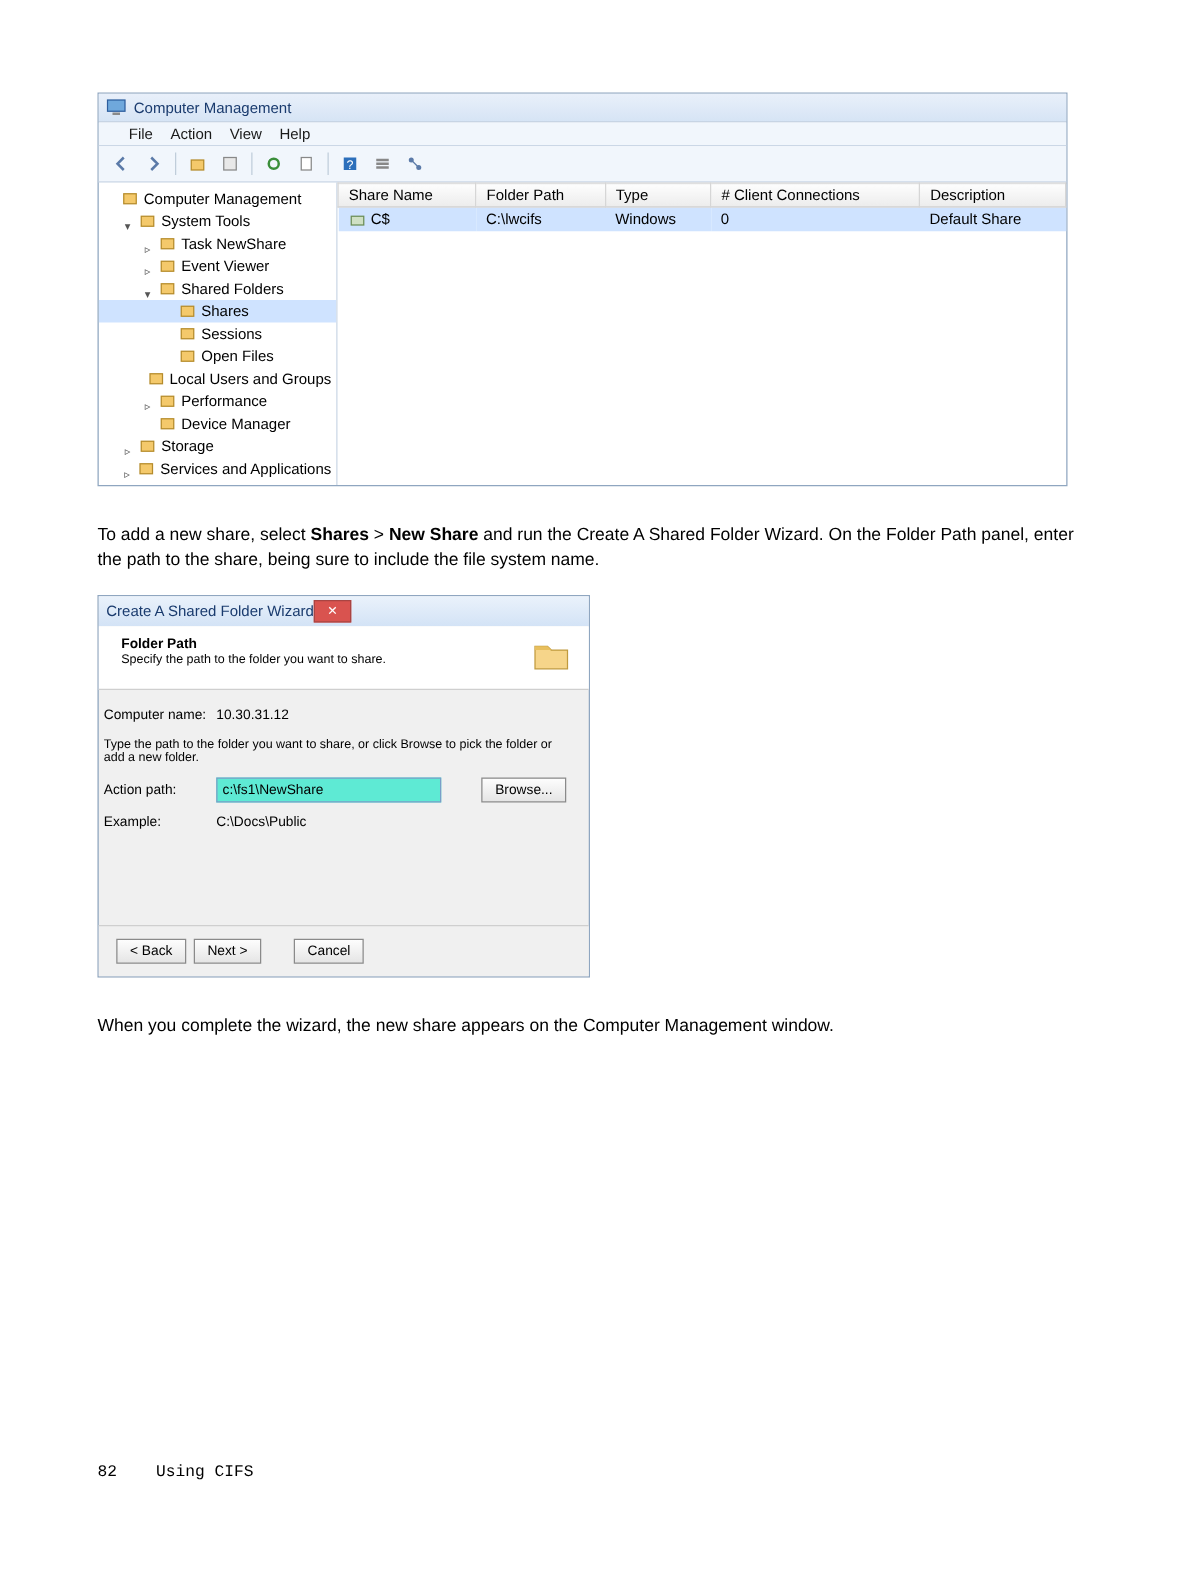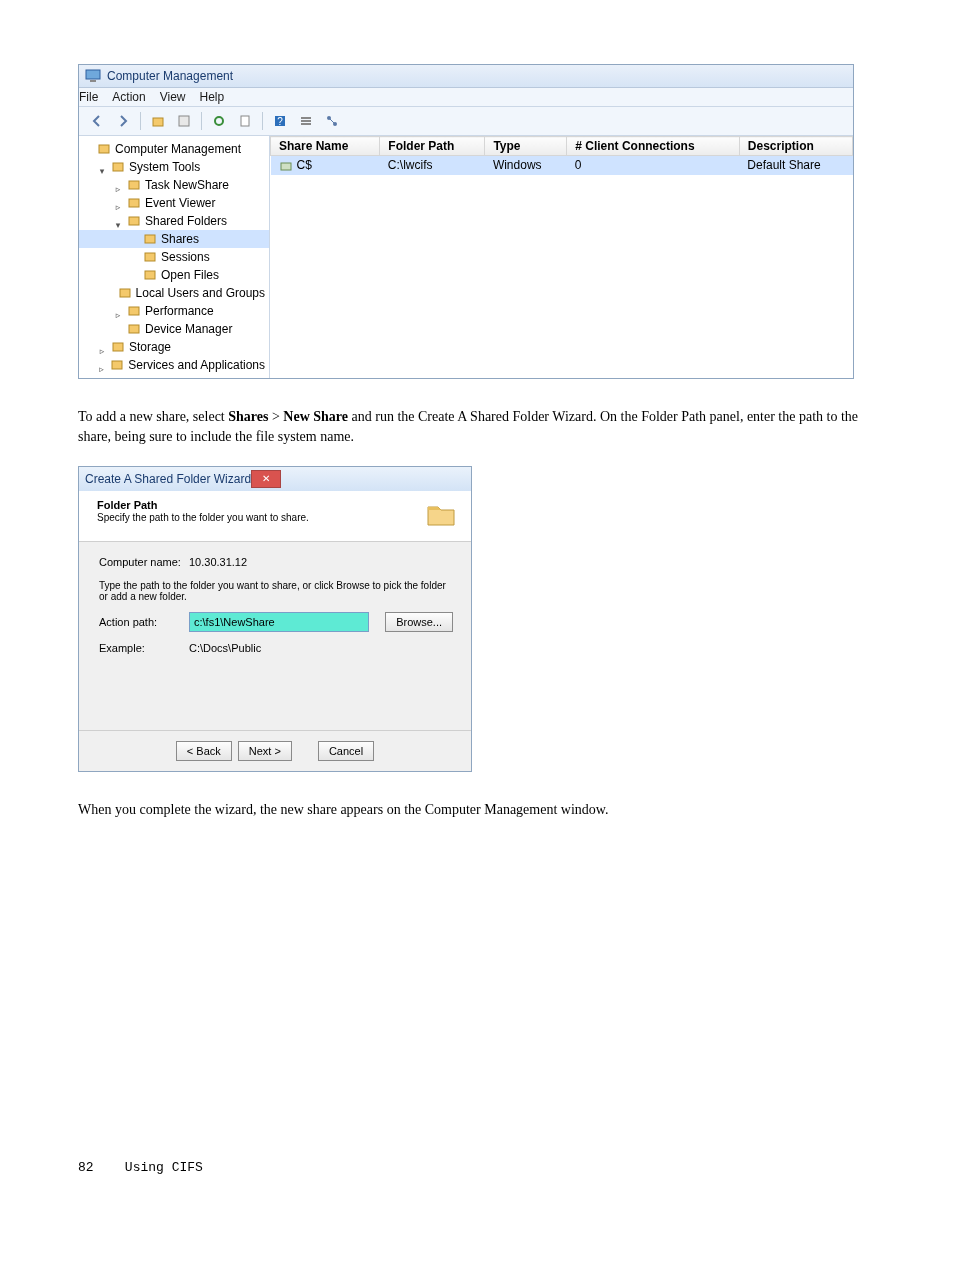--- a/index.html
+++ b/index.html
@@ -1,57 +1,57 @@
 <!DOCTYPE html>
 <html><head>
 <meta charset="utf-8">
 <style>
   body{margin:0;background:#fff;font-family:"Segoe UI",Tahoma,Arial,sans-serif;font-size:11px;color:#000}
-  .page{width:954px;margin:4px auto;padding:60px 78px 40px 78px;box-sizing:border-box}
+  .page{width:954px;margin:14px auto;padding:60px 78px 40px 78px;box-sizing:border-box}
 
   
   .cm-window{border:1px solid #8fa6c0;background:#fff;width:774px;margin-bottom:28px}
   .cm-titlebar{background:linear-gradient(#e9f0fa,#d6e4f5);border-bottom:1px solid #b8c8dc;padding:3px 6px;display:flex;align-items:center;gap:6px;font-size:12px;color:#1a3b6e}
   .cm-titlebar .ic{width:16px;height:16px;display:inline-block}
-  .cm-menubar{background:#f1f6fc;border-bottom:1px solid #cbd7e6;padding:2px 0;display:flex;gap:14px;font-size:12px;color:#1a1a1a}
+  .cm-menubar{background:#f1f6fc;border-bottom:1px solid #cbd7e6;padding:2px 24px;display:flex;gap:14px;font-size:12px;color:#1a1a1a}
   .cm-menubar span{cursor:default}
   .cm-toolbar{background:#f1f6fc;border-bottom:1px solid #cbd7e6;padding:2px 6px;display:flex;gap:2px;align-items:center}
   .tb-btn{width:22px;height:22px;display:flex;align-items:center;justify-content:center;border:1px solid transparent}
   .tb-sep{width:1px;height:18px;background:#c0cdda;margin:0 3px}
 
   .cm-body{display:flex;min-height:240px}
   .cm-tree{width:190px;border-right:1px solid #cbd7e6;padding:4px 0;font-size:12px;line-height:18px;overflow:hidden;white-space:nowrap}
   .tree-row{display:flex;align-items:center;gap:4px;padding:0 4px;cursor:default}
   .tree-row.sel{background:#cfe3ff}
   .exp{width:10px;height:10px;font-size:9px;color:#555;display:inline-block;text-align:center}
   .ind0{padding-left:4px}.ind1{padding-left:18px}.ind2{padding-left:34px}.ind3{padding-left:50px}
   .tic{width:14px;height:14px;display:inline-block}
 
   .cm-list{flex:1}
   .cm-list table{width:100%;border-collapse:collapse;font-size:12px}
-  .cm-list th{background:linear-gradient(#fdfdfd,#ececec);border:1px solid #d6d6d6;text-align:left;font-weight:700;padding:2px 8px;white-space:nowrap}
+  .cm-list th{background:linear-gradient(#fdfdfd,#ececec);border:1px solid #d6d6d6;text-align:left;font-weight:400;padding:2px 8px;white-space:nowrap}
   .cm-list td{padding:2px 8px;white-space:nowrap}
   .cm-list tr.sel td{background:#cfe3ff}
 
   
-  .body-text{font-family:Liberation Serif, serif;font-size:14px;line-height:1.45;margin:0 0 18px 0}
+  .body-text{font-family:Liberation Sans, sans-serif;font-size:14px;line-height:1.45;margin:0 0 18px 0}
 
   
   .wiz{width:392px;border:1px solid #8fa6c0;background:#f0f0f0;margin-bottom:28px;font-size:11px}
   .wiz-titlebar{background:linear-gradient(#eaf2fb,#d3e3f6);padding:3px 6px;display:flex;align-items:center;justify-content:flex-start;font-size:12px;color:#1a3b6e}
   .wiz-close{width:28px;height:16px;background:#d9534f;color:#fff;display:flex;align-items:center;justify-content:center;font-size:10px;border:1px solid #a94442}
   .wiz-header{display:flex;align-items:flex-start;justify-content:space-between;border-bottom:1px solid #cfcfcf;padding:8px 14px 10px 18px;background:#fff}
   .wiz-header b{font-size:11px}
   .wiz-header .folder-ic{width:32px;height:32px}
-  .wiz-body{padding:14px 18px 6px 20px}
+  .wiz-body{padding:14px 18px 6px 4px}
   .wiz-row{display:flex;align-items:center;margin-bottom:10px}
   .wiz-row .lbl{width:90px;color:#000}
   .wiz-input{border:1px solid #7a9ec8;background:#5eead4;padding:1px 4px;height:16px;font-size:11px;font-family:inherit}
   .wiz-btn{border:1px solid #8a8a8a;background:linear-gradient(#fdfdfd,#e5e5e5);padding:1px 10px;font-size:11px;height:20px;cursor:default}
-  .wiz-footer{display:flex;justify-content:center;gap:6px;padding:10px 14px;border-top:1px solid #cfcfcf;background:#f0f0f0}
+  .wiz-footer{display:flex;justify-content:flex-start;gap:6px;padding:10px 14px;border-top:1px solid #cfcfcf;background:#f0f0f0}
 
   .page-footer{font-family:Liberation Mono, monospace;font-size:13px;margin-top:340px}
 
   
   svg{display:block}
 </style>
 </head>
 <body>
 
 <div class="page">

